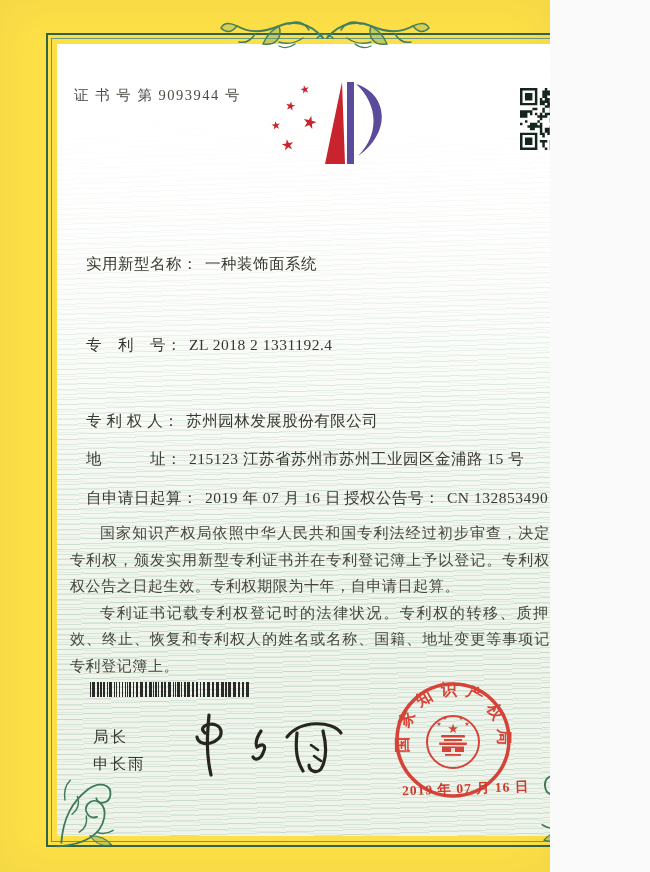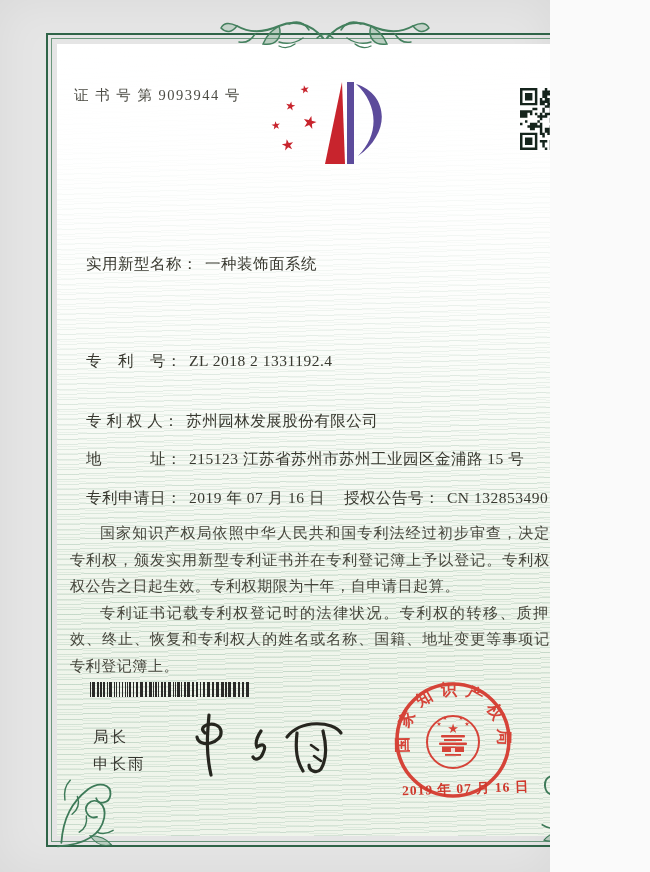--- a/index.html
+++ b/index.html
@@ -1,16 +1,16 @@
 <!DOCTYPE html>
 <html><head>
 <meta charset="utf-8">
 <style>
   html,body{margin:0;padding:0;background:#fafafa;}
-  .page{position:relative;width:550px;height:872px;background:#e5e5e5;overflow:hidden;
+  .page{position:relative;width:550px;height:872px;background:#fde047;overflow:hidden;
         font-family:"Liberation Serif","DejaVu Serif",serif;color:#3a3a33;
         box-shadow:inset 0 0 46px rgba(0,0,0,0.05);}
   
   .frame{position:absolute;left:46px;top:33px;width:556px;height:810px;
          border:2px solid #2f6448;}
   .frame-inner{position:absolute;inset:3px;border:1px solid #6a977c;}
   .guilloche{position:absolute;inset:5px;
     background:
       linear-gradient(180deg,rgba(255,255,255,1) 0%,rgba(255,255,255,.96) 12%,rgba(255,255,255,.72) 30%,rgba(255,255,255,.38) 52%,rgba(255,255,255,.22) 72%,rgba(255,255,255,.30) 100%),
       repeating-linear-gradient(178deg,rgba(96,150,116,.28) 0 1px,rgba(255,255,255,0) 1px 5px),
@@ -115,31 +115,31 @@
   </div>
 
   <svg class="qr" id="qr" viewBox="0 0 62 62">
       <path d="M0.00 0.00h2.48v2.48h-2.48zM2.48 0.00h2.48v2.48h-2.48zM4.96 0.00h2.48v2.48h-2.48zM7.44 0.00h2.48v2.48h-2.48zM9.92 0.00h2.48v2.48h-2.48zM12.40 0.00h2.48v2.48h-2.48zM14.88 0.00h2.48v2.48h-2.48zM24.80 0.00h2.48v2.48h-2.48zM32.24 0.00h2.48v2.48h-2.48zM34.72 0.00h2.48v2.48h-2.48zM44.64 0.00h2.48v2.48h-2.48zM47.12 0.00h2.48v2.48h-2.48zM49.60 0.00h2.48v2.48h-2.48zM52.08 0.00h2.48v2.48h-2.48zM54.56 0.00h2.48v2.48h-2.48zM57.04 0.00h2.48v2.48h-2.48zM59.52 0.00h2.48v2.48h-2.48zM0.00 2.48h2.48v2.48h-2.48zM14.88 2.48h2.48v2.48h-2.48zM22.32 2.48h2.48v2.48h-2.48zM24.80 2.48h2.48v2.48h-2.48zM27.28 2.48h2.48v2.48h-2.48zM29.76 2.48h2.48v2.48h-2.48zM37.20 2.48h2.48v2.48h-2.48zM44.64 2.48h2.48v2.48h-2.48zM59.52 2.48h2.48v2.48h-2.48zM0.00 4.96h2.48v2.48h-2.48zM4.96 4.96h2.48v2.48h-2.48zM7.44 4.96h2.48v2.48h-2.48zM9.92 4.96h2.48v2.48h-2.48zM14.88 4.96h2.48v2.48h-2.48zM22.32 4.96h2.48v2.48h-2.48zM24.80 4.96h2.48v2.48h-2.48zM27.28 4.96h2.48v2.48h-2.48zM29.76 4.96h2.48v2.48h-2.48zM39.68 4.96h2.48v2.48h-2.48zM44.64 4.96h2.48v2.48h-2.48zM49.60 4.96h2.48v2.48h-2.48zM52.08 4.96h2.48v2.48h-2.48zM54.56 4.96h2.48v2.48h-2.48zM59.52 4.96h2.48v2.48h-2.48zM0.00 7.44h2.48v2.48h-2.48zM4.96 7.44h2.48v2.48h-2.48zM7.44 7.44h2.48v2.48h-2.48zM9.92 7.44h2.48v2.48h-2.48zM14.88 7.44h2.48v2.48h-2.48zM22.32 7.44h2.48v2.48h-2.48zM24.80 7.44h2.48v2.48h-2.48zM37.20 7.44h2.48v2.48h-2.48zM44.64 7.44h2.48v2.48h-2.48zM49.60 7.44h2.48v2.48h-2.48zM52.08 7.44h2.48v2.48h-2.48zM54.56 7.44h2.48v2.48h-2.48zM59.52 7.44h2.48v2.48h-2.48zM0.00 9.92h2.48v2.48h-2.48zM4.96 9.92h2.48v2.48h-2.48zM7.44 9.92h2.48v2.48h-2.48zM9.92 9.92h2.48v2.48h-2.48zM14.88 9.92h2.48v2.48h-2.48zM19.84 9.92h2.48v2.48h-2.48zM24.80 9.92h2.48v2.48h-2.48zM27.28 9.92h2.48v2.48h-2.48zM34.72 9.92h2.48v2.48h-2.48zM39.68 9.92h2.48v2.48h-2.48zM44.64 9.92h2.48v2.48h-2.48zM49.60 9.92h2.48v2.48h-2.48zM52.08 9.92h2.48v2.48h-2.48zM54.56 9.92h2.48v2.48h-2.48zM59.52 9.92h2.48v2.48h-2.48zM0.00 12.40h2.48v2.48h-2.48zM14.88 12.40h2.48v2.48h-2.48zM19.84 12.40h2.48v2.48h-2.48zM22.32 12.40h2.48v2.48h-2.48zM24.80 12.40h2.48v2.48h-2.48zM27.28 12.40h2.48v2.48h-2.48zM37.20 12.40h2.48v2.48h-2.48zM39.68 12.40h2.48v2.48h-2.48zM44.64 12.40h2.48v2.48h-2.48zM59.52 12.40h2.48v2.48h-2.48zM0.00 14.88h2.48v2.48h-2.48zM2.48 14.88h2.48v2.48h-2.48zM4.96 14.88h2.48v2.48h-2.48zM7.44 14.88h2.48v2.48h-2.48zM9.92 14.88h2.48v2.48h-2.48zM12.40 14.88h2.48v2.48h-2.48zM14.88 14.88h2.48v2.48h-2.48zM19.84 14.88h2.48v2.48h-2.48zM22.32 14.88h2.48v2.48h-2.48zM27.28 14.88h2.48v2.48h-2.48zM29.76 14.88h2.48v2.48h-2.48zM34.72 14.88h2.48v2.48h-2.48zM37.20 14.88h2.48v2.48h-2.48zM39.68 14.88h2.48v2.48h-2.48zM44.64 14.88h2.48v2.48h-2.48zM47.12 14.88h2.48v2.48h-2.48zM49.60 14.88h2.48v2.48h-2.48zM52.08 14.88h2.48v2.48h-2.48zM54.56 14.88h2.48v2.48h-2.48zM57.04 14.88h2.48v2.48h-2.48zM59.52 14.88h2.48v2.48h-2.48zM24.80 17.36h2.48v2.48h-2.48zM27.28 17.36h2.48v2.48h-2.48zM12.40 19.84h2.48v2.48h-2.48zM14.88 19.84h2.48v2.48h-2.48zM22.32 19.84h2.48v2.48h-2.48zM29.76 19.84h2.48v2.48h-2.48zM34.72 19.84h2.48v2.48h-2.48zM37.20 19.84h2.48v2.48h-2.48zM39.68 19.84h2.48v2.48h-2.48zM42.16 19.84h2.48v2.48h-2.48zM59.52 19.84h2.48v2.48h-2.48zM0.00 22.32h2.48v2.48h-2.48zM2.48 22.32h2.48v2.48h-2.48zM4.96 22.32h2.48v2.48h-2.48zM7.44 22.32h2.48v2.48h-2.48zM9.92 22.32h2.48v2.48h-2.48zM22.32 22.32h2.48v2.48h-2.48zM29.76 22.32h2.48v2.48h-2.48zM34.72 22.32h2.48v2.48h-2.48zM37.20 22.32h2.48v2.48h-2.48zM39.68 22.32h2.48v2.48h-2.48zM42.16 22.32h2.48v2.48h-2.48zM44.64 22.32h2.48v2.48h-2.48zM49.60 22.32h2.48v2.48h-2.48zM59.52 22.32h2.48v2.48h-2.48zM0.00 24.80h2.48v2.48h-2.48zM2.48 24.80h2.48v2.48h-2.48zM4.96 24.80h2.48v2.48h-2.48zM9.92 24.80h2.48v2.48h-2.48zM14.88 24.80h2.48v2.48h-2.48zM19.84 24.80h2.48v2.48h-2.48zM24.80 24.80h2.48v2.48h-2.48zM27.28 24.80h2.48v2.48h-2.48zM29.76 24.80h2.48v2.48h-2.48zM37.20 24.80h2.48v2.48h-2.48zM57.04 24.80h2.48v2.48h-2.48zM59.52 24.80h2.48v2.48h-2.48zM0.00 27.28h2.48v2.48h-2.48zM2.48 27.28h2.48v2.48h-2.48zM4.96 27.28h2.48v2.48h-2.48zM17.36 27.28h2.48v2.48h-2.48zM19.84 27.28h2.48v2.48h-2.48zM22.32 27.28h2.48v2.48h-2.48zM24.80 27.28h2.48v2.48h-2.48zM32.24 27.28h2.48v2.48h-2.48zM39.68 27.28h2.48v2.48h-2.48zM57.04 27.28h2.48v2.48h-2.48zM19.84 29.76h2.48v2.48h-2.48zM29.76 29.76h2.48v2.48h-2.48zM34.72 29.76h2.48v2.48h-2.48zM39.68 29.76h2.48v2.48h-2.48zM42.16 29.76h2.48v2.48h-2.48zM57.04 29.76h2.48v2.48h-2.48zM59.52 29.76h2.48v2.48h-2.48zM4.96 32.24h2.48v2.48h-2.48zM17.36 32.24h2.48v2.48h-2.48zM29.76 32.24h2.48v2.48h-2.48zM39.68 32.24h2.48v2.48h-2.48zM42.16 32.24h2.48v2.48h-2.48zM52.08 32.24h2.48v2.48h-2.48zM54.56 32.24h2.48v2.48h-2.48zM57.04 32.24h2.48v2.48h-2.48zM59.52 32.24h2.48v2.48h-2.48zM0.00 34.72h2.48v2.48h-2.48zM9.92 34.72h2.48v2.48h-2.48zM12.40 34.72h2.48v2.48h-2.48zM14.88 34.72h2.48v2.48h-2.48zM19.84 34.72h2.48v2.48h-2.48zM32.24 34.72h2.48v2.48h-2.48zM34.72 34.72h2.48v2.48h-2.48zM39.68 34.72h2.48v2.48h-2.48zM44.64 34.72h2.48v2.48h-2.48zM47.12 34.72h2.48v2.48h-2.48zM59.52 34.72h2.48v2.48h-2.48zM7.44 37.20h2.48v2.48h-2.48zM9.92 37.20h2.48v2.48h-2.48zM12.40 37.20h2.48v2.48h-2.48zM14.88 37.20h2.48v2.48h-2.48zM17.36 37.20h2.48v2.48h-2.48zM19.84 37.20h2.48v2.48h-2.48zM29.76 37.20h2.48v2.48h-2.48zM34.72 37.20h2.48v2.48h-2.48zM42.16 37.20h2.48v2.48h-2.48zM44.64 37.20h2.48v2.48h-2.48zM52.08 37.20h2.48v2.48h-2.48zM54.56 37.20h2.48v2.48h-2.48zM59.52 37.20h2.48v2.48h-2.48zM9.92 39.68h2.48v2.48h-2.48zM12.40 39.68h2.48v2.48h-2.48zM19.84 39.68h2.48v2.48h-2.48zM24.80 39.68h2.48v2.48h-2.48zM27.28 39.68h2.48v2.48h-2.48zM37.20 39.68h2.48v2.48h-2.48zM47.12 39.68h2.48v2.48h-2.48zM54.56 39.68h2.48v2.48h-2.48zM57.04 39.68h2.48v2.48h-2.48zM59.52 39.68h2.48v2.48h-2.48zM19.84 42.16h2.48v2.48h-2.48zM24.80 42.16h2.48v2.48h-2.48zM27.28 42.16h2.48v2.48h-2.48zM32.24 42.16h2.48v2.48h-2.48zM47.12 42.16h2.48v2.48h-2.48zM54.56 42.16h2.48v2.48h-2.48zM57.04 42.16h2.48v2.48h-2.48zM0.00 44.64h2.48v2.48h-2.48zM2.48 44.64h2.48v2.48h-2.48zM4.96 44.64h2.48v2.48h-2.48zM7.44 44.64h2.48v2.48h-2.48zM9.92 44.64h2.48v2.48h-2.48zM12.40 44.64h2.48v2.48h-2.48zM14.88 44.64h2.48v2.48h-2.48zM19.84 44.64h2.48v2.48h-2.48zM22.32 44.64h2.48v2.48h-2.48zM27.28 44.64h2.48v2.48h-2.48zM32.24 44.64h2.48v2.48h-2.48zM44.64 44.64h2.48v2.48h-2.48zM59.52 44.64h2.48v2.48h-2.48zM0.00 47.12h2.48v2.48h-2.48zM14.88 47.12h2.48v2.48h-2.48zM22.32 47.12h2.48v2.48h-2.48zM32.24 47.12h2.48v2.48h-2.48zM39.68 47.12h2.48v2.48h-2.48zM47.12 47.12h2.48v2.48h-2.48zM0.00 49.60h2.48v2.48h-2.48zM4.96 49.60h2.48v2.48h-2.48zM7.44 49.60h2.48v2.48h-2.48zM9.92 49.60h2.48v2.48h-2.48zM14.88 49.60h2.48v2.48h-2.48zM39.68 49.60h2.48v2.48h-2.48zM42.16 49.60h2.48v2.48h-2.48zM47.12 49.60h2.48v2.48h-2.48zM59.52 49.60h2.48v2.48h-2.48zM0.00 52.08h2.48v2.48h-2.48zM4.96 52.08h2.48v2.48h-2.48zM7.44 52.08h2.48v2.48h-2.48zM9.92 52.08h2.48v2.48h-2.48zM14.88 52.08h2.48v2.48h-2.48zM19.84 52.08h2.48v2.48h-2.48zM22.32 52.08h2.48v2.48h-2.48zM24.80 52.08h2.48v2.48h-2.48zM29.76 52.08h2.48v2.48h-2.48zM37.20 52.08h2.48v2.48h-2.48zM44.64 52.08h2.48v2.48h-2.48zM52.08 52.08h2.48v2.48h-2.48zM0.00 54.56h2.48v2.48h-2.48zM4.96 54.56h2.48v2.48h-2.48zM7.44 54.56h2.48v2.48h-2.48zM9.92 54.56h2.48v2.48h-2.48zM14.88 54.56h2.48v2.48h-2.48zM22.32 54.56h2.48v2.48h-2.48zM29.76 54.56h2.48v2.48h-2.48zM37.20 54.56h2.48v2.48h-2.48zM42.16 54.56h2.48v2.48h-2.48zM47.12 54.56h2.48v2.48h-2.48zM0.00 57.04h2.48v2.48h-2.48zM14.88 57.04h2.48v2.48h-2.48zM22.32 57.04h2.48v2.48h-2.48zM29.76 57.04h2.48v2.48h-2.48zM32.24 57.04h2.48v2.48h-2.48zM37.20 57.04h2.48v2.48h-2.48zM39.68 57.04h2.48v2.48h-2.48zM47.12 57.04h2.48v2.48h-2.48zM59.52 57.04h2.48v2.48h-2.48zM0.00 59.52h2.48v2.48h-2.48zM2.48 59.52h2.48v2.48h-2.48zM4.96 59.52h2.48v2.48h-2.48zM7.44 59.52h2.48v2.48h-2.48zM9.92 59.52h2.48v2.48h-2.48zM12.40 59.52h2.48v2.48h-2.48zM14.88 59.52h2.48v2.48h-2.48zM24.80 59.52h2.48v2.48h-2.48zM29.76 59.52h2.48v2.48h-2.48zM42.16 59.52h2.48v2.48h-2.48zM52.08 59.52h2.48v2.48h-2.48zM54.56 59.52h2.48v2.48h-2.48zM57.04 59.52h2.48v2.48h-2.48z" fill="#15241c"></path>
     </svg>
 
 
   <div class="row" style="top:254px">
     <span class="lbl">实用新型名称：</span><span class="val">一种装饰面系统</span>
   </div>
-  <div class="row" style="top:351px">
+  <div class="row" style="top:335px">
     <span class="lbl">专　利　号：</span><span class="val">ZL 2018 2 1331192.4</span>
   </div>
   <div class="row" style="top:411px">
     <span class="lbl">专 利 权 人：</span><span class="val">苏州园林发展股份有限公司</span>
   </div>
   <div class="row" style="top:449px">
     <span class="lbl">地　　　址：</span><span class="val">215123 江苏省苏州市苏州工业园区金浦路 15 号</span>
   </div>
   <div class="row" style="top:488px">
-    <span class="lbl">专利申请日：</span><span class="val">2019 年 07 月 16 日</span>
+    <span class="lbl">自申请日起算：</span><span class="val">2019 年 07 月 16 日</span>
   </div>
   <div class="grant-no">
     <span class="lbl">授权公告号：</span><span class="val">CN 132853490 U</span>
   </div>
 
   <div class="body-text">
     <p>国家知识产权局依照中华人民共和国专利法经过初步审查，决定授予专利权，颁发实用新型专利证书并在专利登记簿上予以登记。专利权自授权公告之日起生效。专利权期限为十年，自申请日起算。</p>
     <p>专利证书记载专利权登记时的法律状况。专利权的转移、质押、无效、终止、恢复和专利权人的姓名或名称、国籍、地址变更等事项记载在专利登记簿上。</p>
   </div>
 

